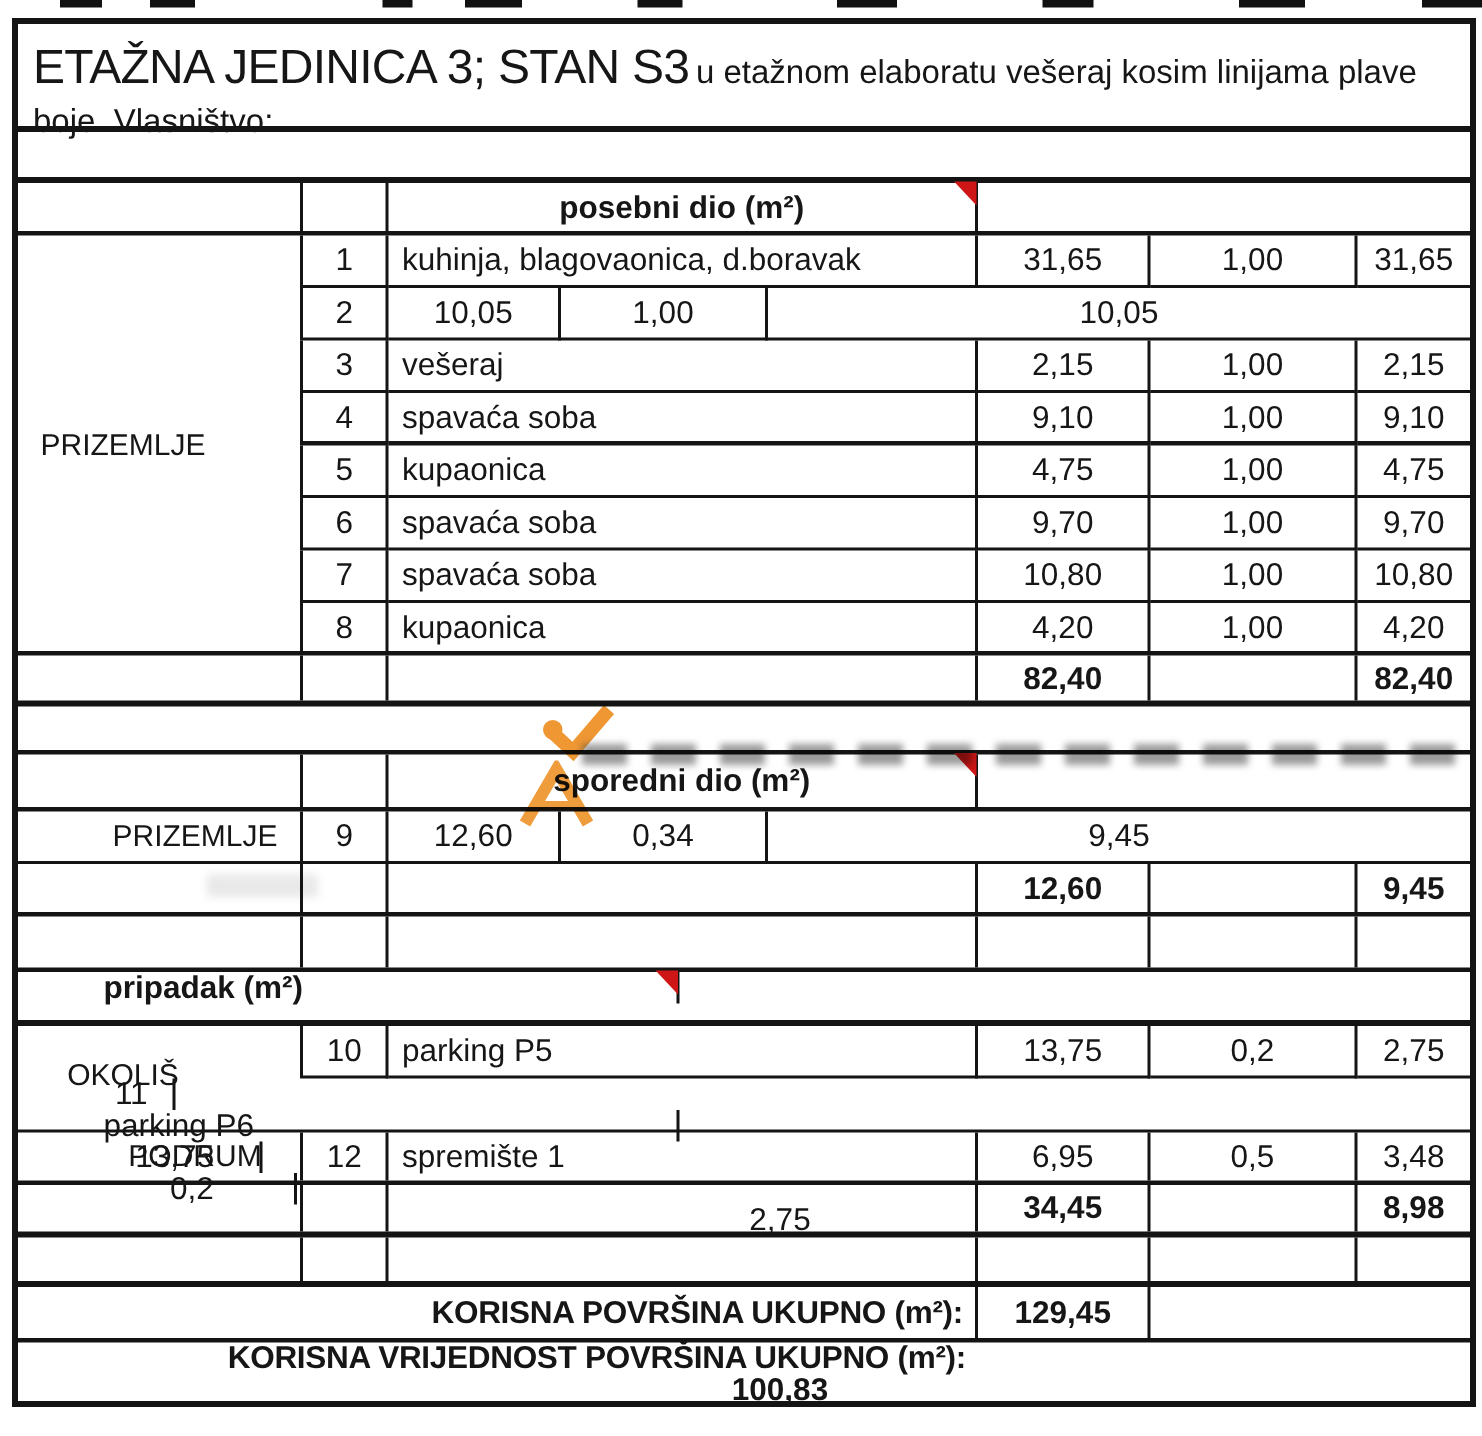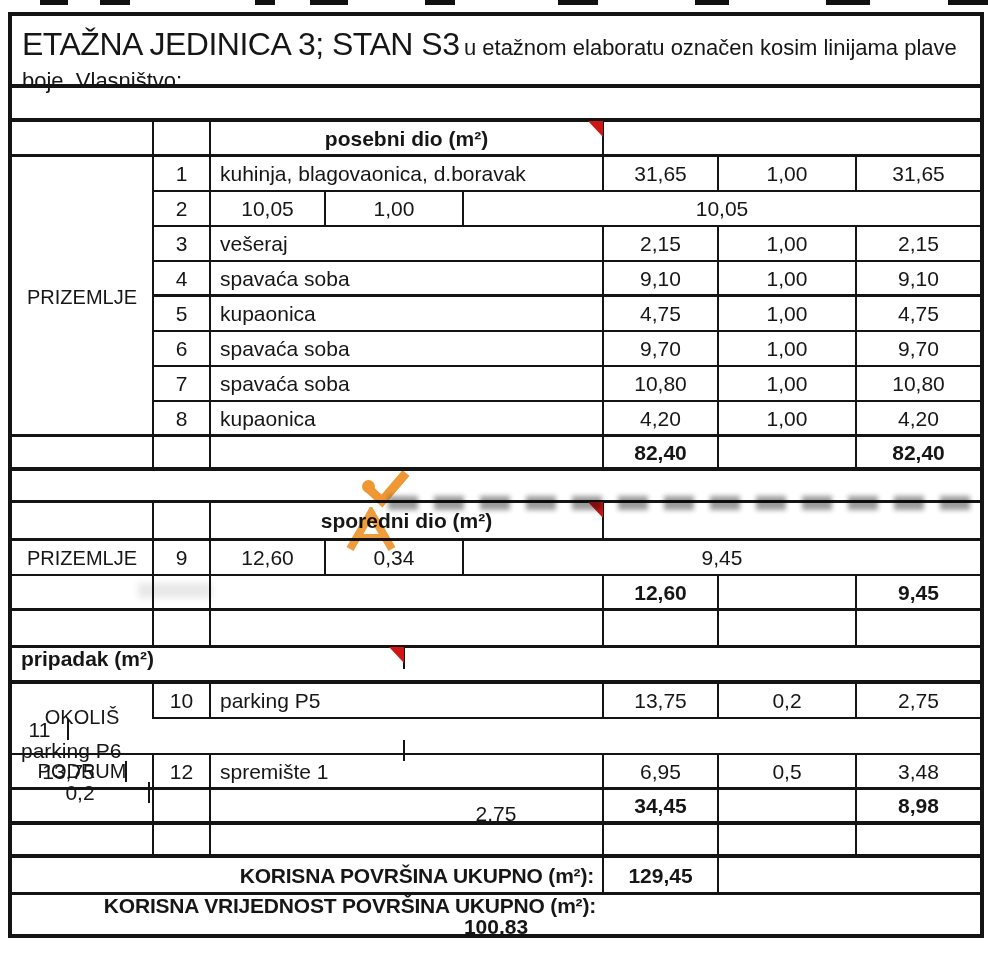--- a/index.html
+++ b/index.html
@@ -3,21 +3,21 @@
 <meta charset="utf-8">
 <style>
   html,body{margin:0;padding:0;background:#fff;}
   #stage{position:relative;width:988px;height:957px;background:#fff;overflow:hidden;
          font-family:"Liberation Sans","DejaVu Sans",sans-serif;color:#161616;}
   
   .dash{position:absolute;top:0;height:5px;background:#111;}
   
   #sheet{position:absolute;left:8px;top:12px;width:976px;box-sizing:border-box;
          border:4px solid #141414;background:#fff;}
-  .row{display:flex;box-sizing:border-box;}
+  .row{display:flex;box-sizing:border-box;padding-left:48px;}
   .c{box-sizing:border-box;border-right:2px solid #141414;display:flex;align-items:center;
      justify-content:center;font-size:21px;line-height:1;white-space:nowrap;overflow:visible;}
   .cf{width:142px;font-size:20px;}
   .cn{width:57px;}
   .cd{width:393px;justify-content:flex-start;padding-left:9px;position:relative;}
   .ca{width:115px;}
   .ck{width:138px;}
   .cv{flex:1;border-right:none;}
   .nob{border-right:none;}
   .ctr{justify-content:center;padding-left:0;}
@@ -70,21 +70,21 @@
   <div class="dash" style="left:948px;width:40px;"></div>
 
   <div id="sheet" style="position:absolute;">
 
     <div class="mergedlabel" style="top:141px;height:280px;">PRIZEMLJE</div>
     <div class="mergedlabel" style="top:668px;height:66px;">OKOLIŠ</div>
 
     <div class="row hT b4r" id="title-box">
       <div>
         <span class="big">ETAŽNA JEDINICA 3; STAN S3</span>
-        <span class="small">u etažnom elaboratu označen kosim linijama plave</span>
+        <span class="small">u etažnom elaboratu vešeraj kosim linijama plave</span>
         <div class="small">boje. Vlasništvo:</div>
       </div>
     </div>
 
     <div class="row hGap b4r">
       <div class="c cv"></div>
     </div>
 
     <div class="row hA b3r">
       <div class="c cf"></div>

